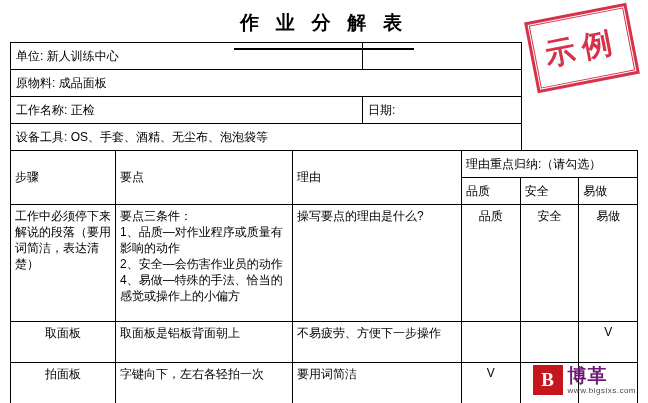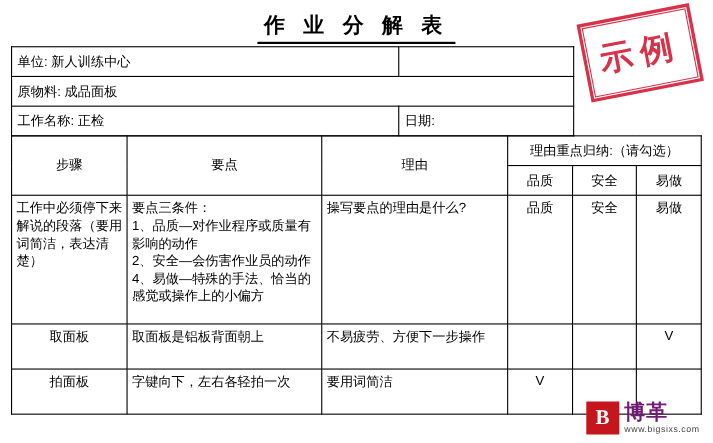--- a/index.html
+++ b/index.html
@@ -32,21 +32,21 @@
     right: 0;
     top: 2px;
     text-align: center;
   }
   .title-text {
     display: inline-block;
     font-size: 19px;
     font-weight: bold;
     letter-spacing: 6px;
     border-bottom: 2px solid #000;
-    padding: 0 6px 2px 6px;
+    padding: 0 6px 12px 6px;
     font-family: "Liberation Serif", "DejaVu Serif", serif;
   }
   
   table.doc {
     border-collapse: collapse;
     width: 512px;
     table-layout: fixed;
   }
   table.doc td {
     border: 1px solid #000;
@@ -64,21 +64,21 @@
     table-layout: fixed;
     margin-top: -1px;
   }
   table.main th, table.main td {
     border: 1px solid #000;
     font-size: 12px;
     padding: 3px 4px;
     vertical-align: top;
   }
   table.main th {
-    text-align: center;
+    text-align: left;
     font-weight: normal;
     vertical-align: middle;
     height: 20px;
   }
   .c-step  { width: 96px; }
   .c-point { width: 168px; }
   .c-reason{ width: 160px; }
   .c-sub   { width: 68px; }
   .center { text-align: center; }
   .mid { vertical-align: middle; margin-top: 16px; }
@@ -187,20 +187,26 @@
         </td>
       </tr>
       <tr>
         <td class="hdr-cell">
           <span class="lbl">工作名称:</span>
           <span>正检</span>
         </td>
         <td class="hdr-cell right-col">
           <span class="lbl">日期:</span>
           <span></span>
+        </td>
+      </tr>
+      <tr>
+        <td class="hdr-cell" colspan="2">
+          <span class="lbl">设备工具:</span>
+          <span>OS、手套、酒精、无尘布、泡泡袋等</span>
         </td>
       </tr>
     </tbody>
   </table>
 
   <table class="main">
     <thead>
       <tr>
         <th class="c-step" rowspan="2">步骤</th>
         <th class="c-point" rowspan="2">要点</th>

